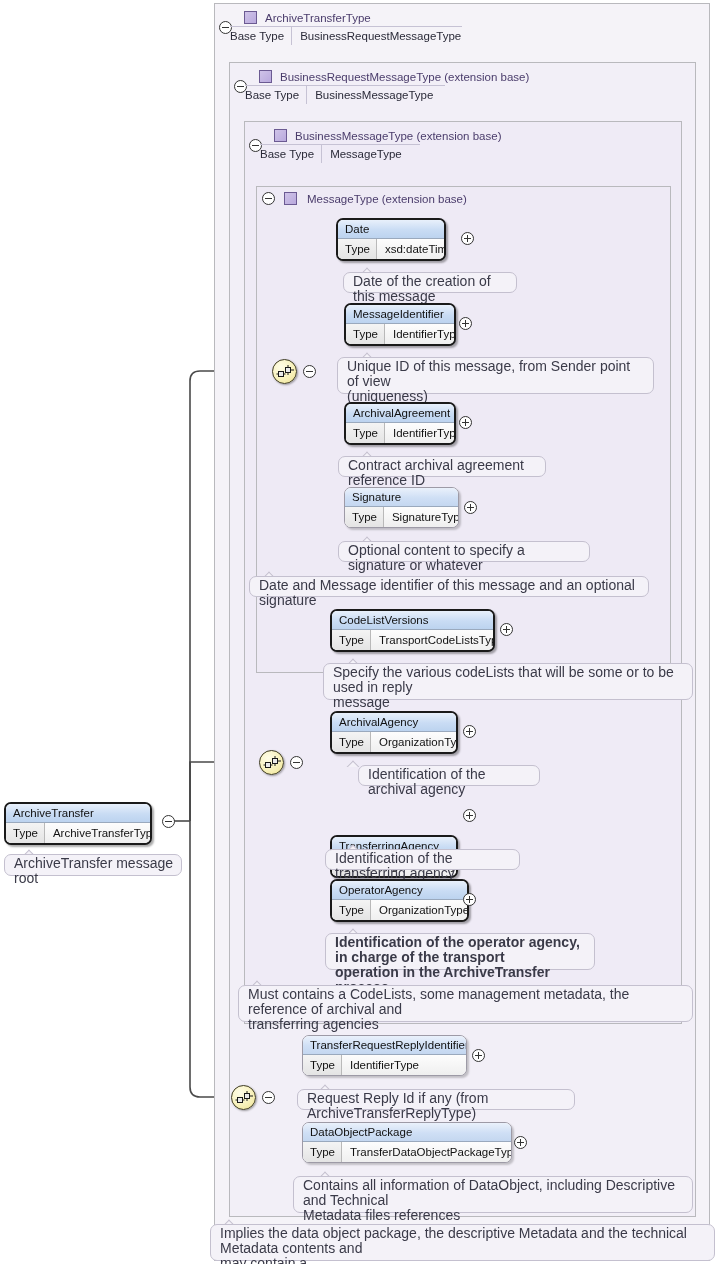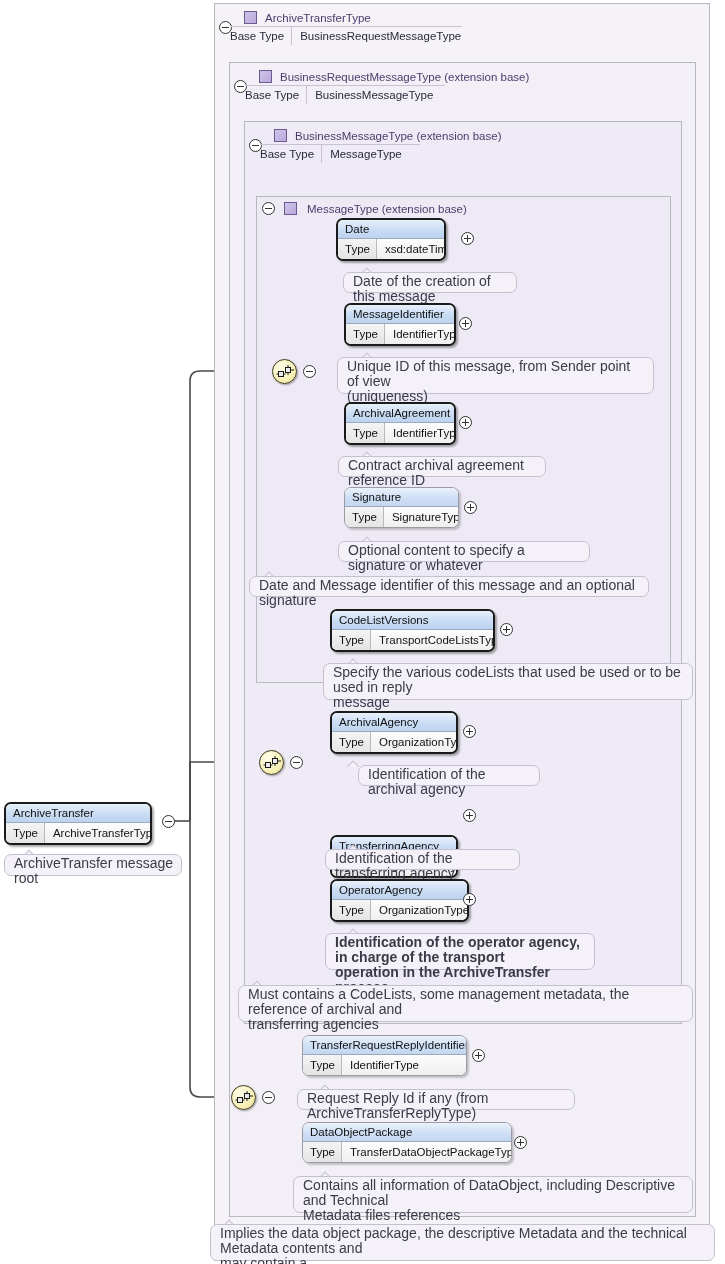--- a/index.html
+++ b/index.html
@@ -260,21 +260,21 @@
     </div>
     <div class="type-swatch" style="left:29px; top:7px;"></div>
     <div class="collapse-circle" style="left:4px; top:17px;"></div>
     <div class="basetype" style="left:15px; top:22px; width:160px;">
       <span class="bt-label">Base Type</span>
       <span class="bt-sep"></span>
       <span class="bt-value">MessageType</span>
     </div>
   </div>
 
-  <div class="panel lvl4" style="left:256px; top:196px; width:415px; height:487px;">
+  <div class="panel lvl4" style="left:256px; top:186px; width:415px; height:487px;">
     <div class="panel-head" style="left:22px; top:1px;">
       <span class="panel-title">MessageType (extension base)</span>
     </div>
     <div class="type-swatch" style="left:27px; top:5px;"></div>
     <div class="collapse-circle" style="left:5px; top:5px;"></div>
   </div>
 
   <div class="node required" style="left:4px; top:802px; width:148px;">
     <div class="node-name">ArchiveTransfer</div>
     <div class="node-type">
@@ -375,21 +375,21 @@
 
   <div class="node required" style="left:330px; top:609px; width:165px;">
     <div class="node-name">CodeListVersions</div>
     <div class="node-type">
       <span class="tk">Type</span>
       <span class="tv">TransportCodeListsType</span>
     </div>
   </div>
   <div class="plus-circle" style="left:500px; top:623px;"></div>
   <div class="anno-tail" style="left:346px; top:658px;"></div>
-  <div class="anno" style="left:323px; top:663px; width:370px; height:37px;">Specify the various codeLists that used be used or to be used in reply
+  <div class="anno" style="left:323px; top:663px; width:370px; height:37px;">Specify the various codeLists that will be some or to be used in reply
 message</div>
 
   <div class="node required" style="left:330px; top:711px; width:128px;">
     <div class="node-name">ArchivalAgency</div>
     <div class="node-type">
       <span class="tk">Type</span>
       <span class="tv">OrganizationType</span>
     </div>
   </div>
   <div class="plus-circle" style="left:463px; top:725px;"></div>

